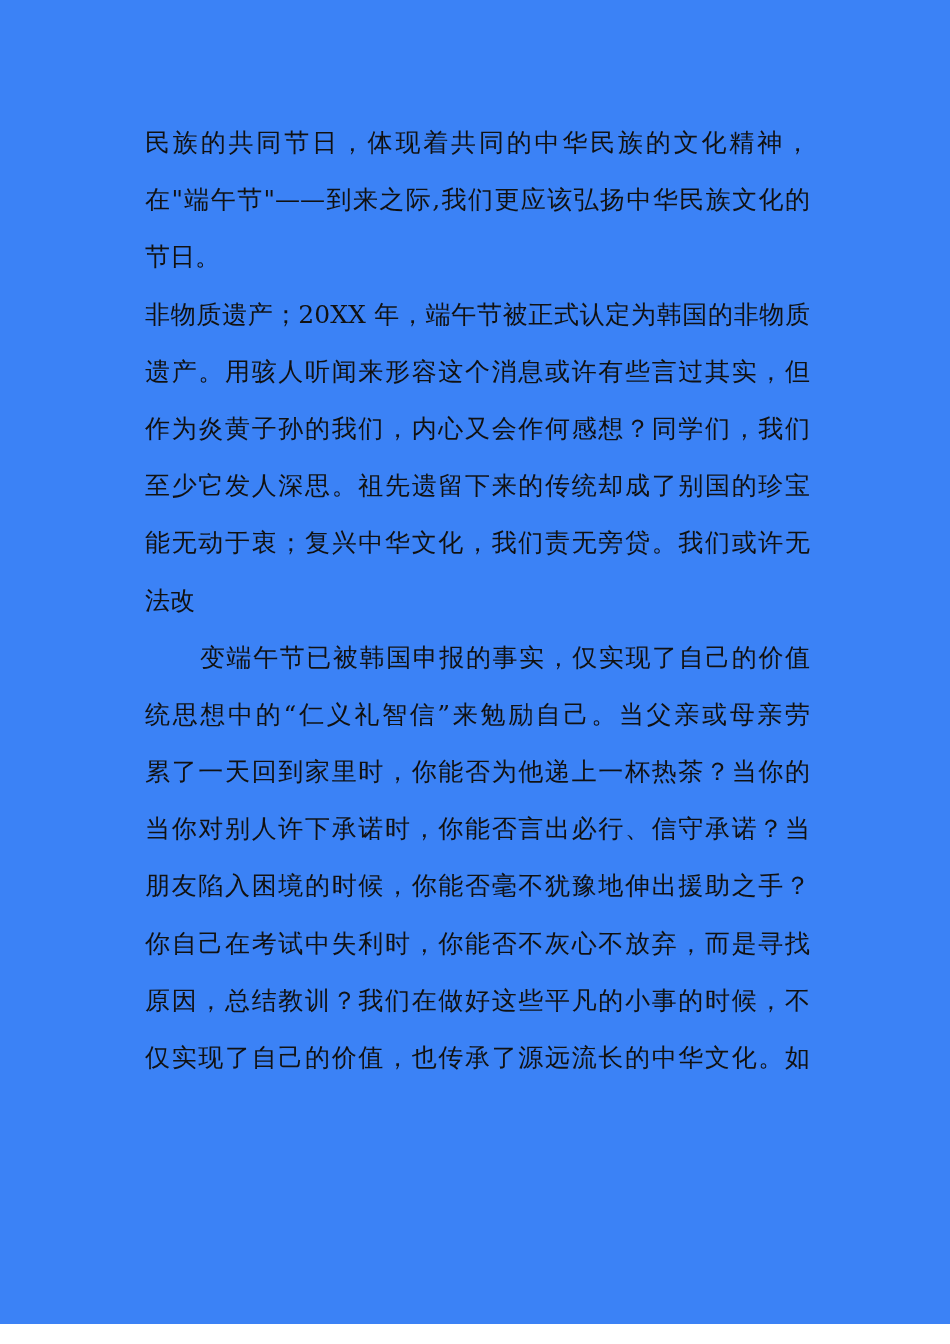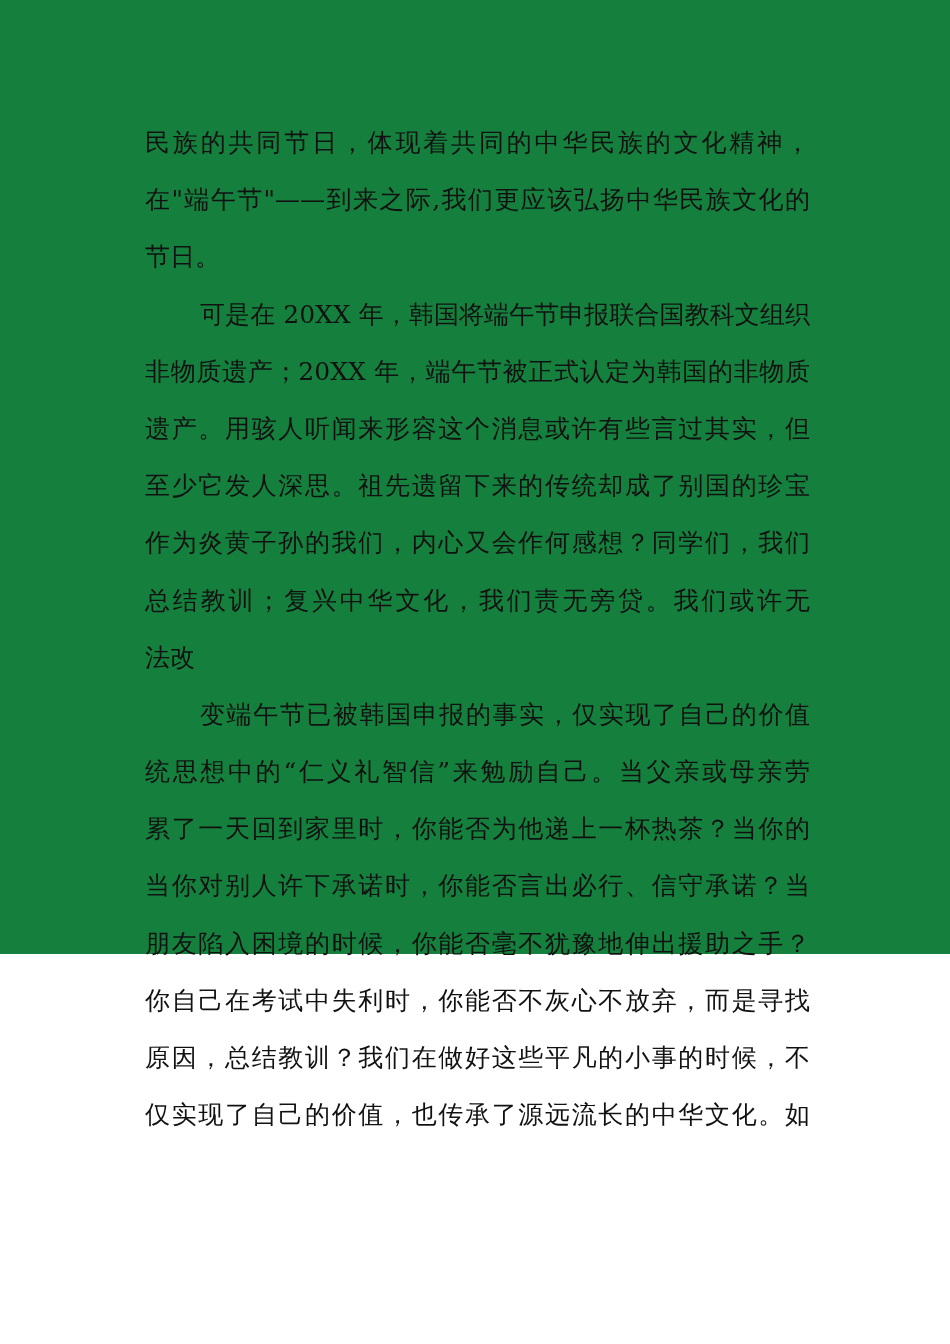--- a/index.html
+++ b/index.html
@@ -11,22 +11,22 @@
       width: 950px;
       height: 1344px;
       position: relative;
       overflow: hidden;
     }
     .page {
       position: absolute;
       left: 0;
       top: 0;
       width: 950px;
-      height: 954px;
-      background: #15803d;
+      height: 1324px;
+      background: #3b82f6;
     }
     .text-block {
       position: absolute;
       left: 145px;
       top: 114px;
       width: 665px;
       color: #111111;
       font-family: "DejaVu Serif", "Liberation Serif", serif;
       font-size: 25px;
       line-height: 57.2px;
@@ -49,26 +49,25 @@
 </head>
 <body>
 
 <div class="page">
   <div class="text-block">
 
     <span class="line">民族的共同节日，体现着共同的中华民族的文化精神，</span>
     <span class="line">在"端午节"——到来之际,我们更应该弘扬中华民族文化的</span>
     <span class="line last">节日。</span>
 
-    <span class="line indent">可是在 20XX 年，韩国将端午节申报联合国教科文组织</span>
     <span class="line">非物质遗产；20XX 年，端午节被正式认定为韩国的非物质</span>
     <span class="line">遗产。用骇人听闻来形容这个消息或许有些言过其实，但</span>
+    <span class="line">作为炎黄子孙的我们，内心又会作何感想？同学们，我们</span>
     <span class="line">至少它发人深思。祖先遗留下来的传统却成了别国的珍宝</span>
-    <span class="line">作为炎黄子孙的我们，内心又会作何感想？同学们，我们</span>
-    <span class="line">总结教训；复兴中华文化，我们责无旁贷。我们或许无</span>
+    <span class="line">能无动于衷；复兴中华文化，我们责无旁贷。我们或许无</span>
     <span class="line last">法改</span>
 
     <span class="line indent">变端午节已被韩国申报的事实，仅实现了自己的价值</span>
     <span class="line">统思想中的“仁义礼智信”来勉励自己。当父亲或母亲劳</span>
     <span class="line">累了一天回到家里时，你能否为他递上一杯热茶？当你的</span>
     <span class="line">当你对别人许下承诺时，你能否言出必行、信守承诺？当</span>
     <span class="line">朋友陷入困境的时候，你能否毫不犹豫地伸出援助之手？</span>
     <span class="line">你自己在考试中失利时，你能否不灰心不放弃，而是寻找</span>
     <span class="line">原因，总结教训？我们在做好这些平凡的小事的时候，不</span>
     <span class="line">仅实现了自己的价值，也传承了源远流长的中华文化。如</span>

